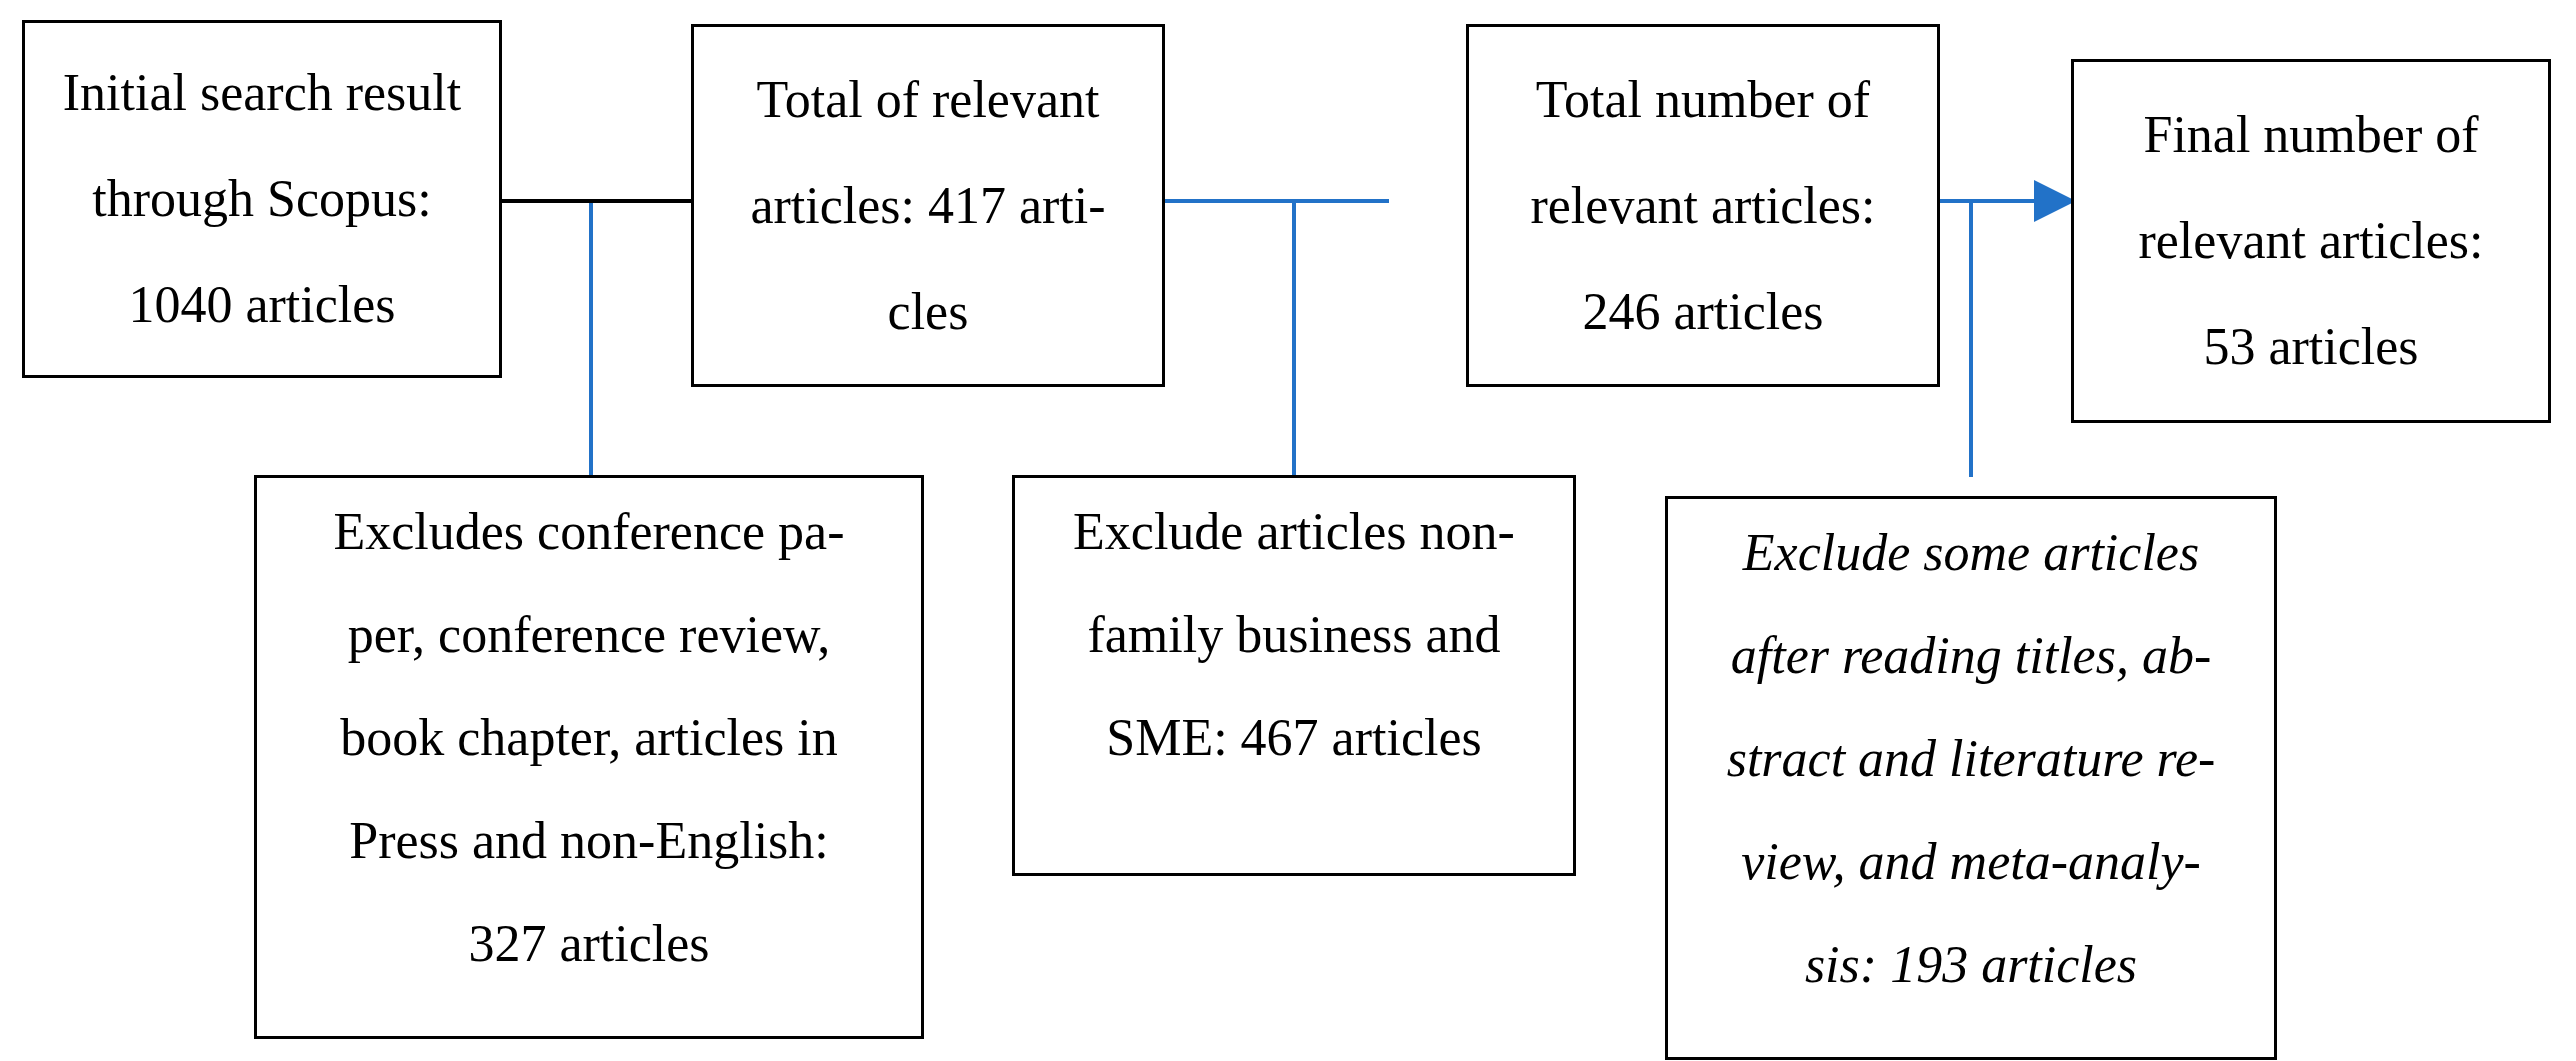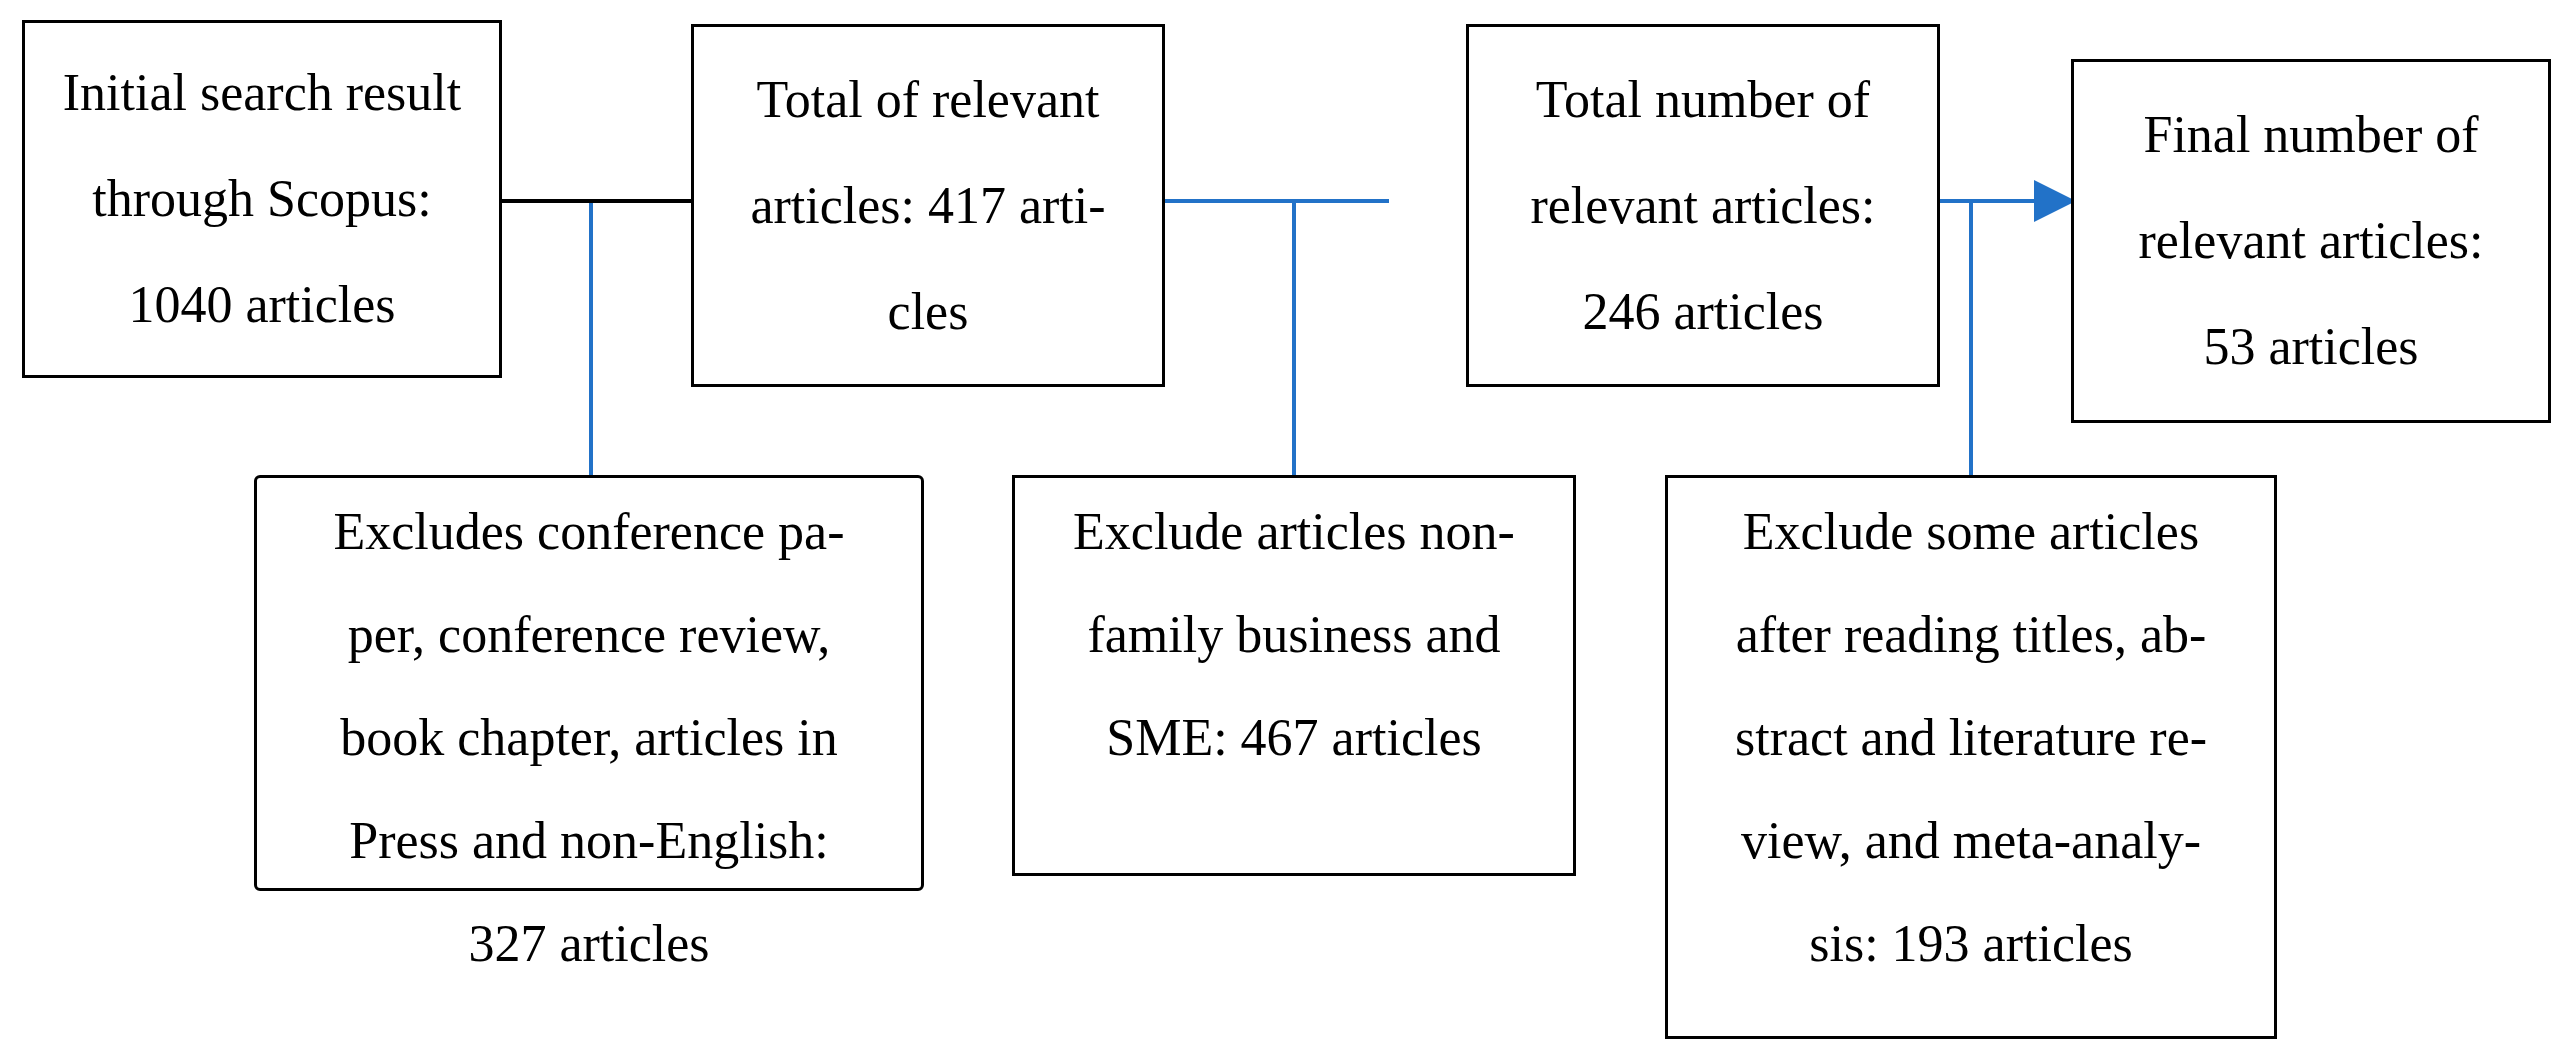--- a/index.html
+++ b/index.html
@@ -52,23 +52,23 @@
     border-bottom: 21px solid transparent;
     border-left: 42px solid #2272C8;
     z-index: 1;
   }
   
   #box-1 { left: 22px;   top: 19.6px; width: 480px; height: 358px; }
   #box-2 { left: 691px;  top: 24px; width: 474px; height: 363px; }
   #box-3 { left: 1466px; top: 24px; width: 474px; height: 363px; }
   #box-4 { left: 2071px; top: 23px; width: 480px; height: 364px; margin-top: 36px; }
   
-  #box-5 { left: 254px;  top: 475px; width: 670px; height: 416px; border-radius: 6px; }
+  #box-5 { left: 254px;  top: 475px; width: 670px; height: 564px; }
   #box-6 { left: 1012px; top: 475px; width: 564px; height: 401px; }
-  #box-7 { left: 1665px; top: 475px; width: 612px; height: 564px; }
+  #box-7 { left: 1665px; top: 496px; width: 612px; height: 564px; font-style: italic; }
   
   #conn1-h { left: 498px;  top: 199px; width: 197px; height: 3.9px; }
   #conn1-v { left: 589px;  top: 203px; width: 3.9px;   height: 274px; }
   #conn2-h { left: 1163px; top: 199px; width: 226px; height: 3.9px; }
   #conn2-v { left: 1292px; top: 203px; width: 3.9px;   height: 274px; }
   #conn3-h { left: 1856px; top: 199px; width: 182px; height: 3.9px; }
   #conn3-v { left: 1969px; top: 203px; width: 3.9px;   height: 274px; }
   #arrow-head { left: 2034px; top: 180px; }
 </style>
 </head>

